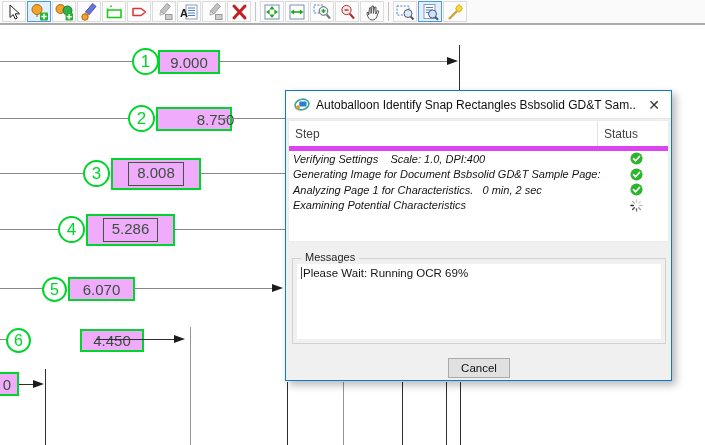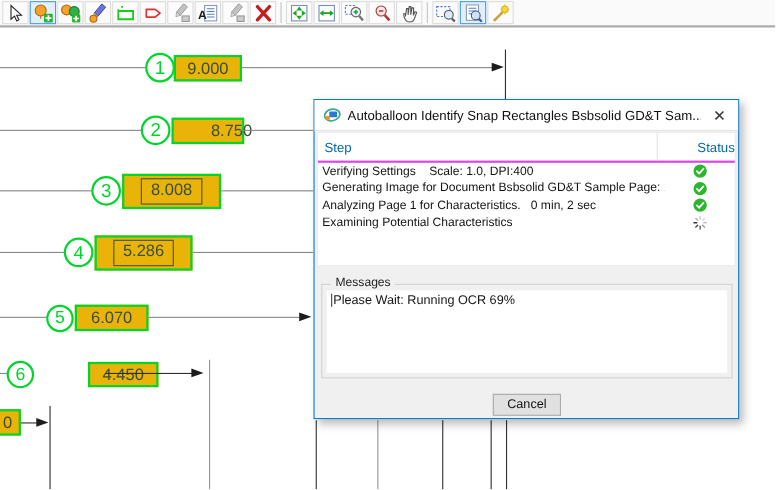--- a/index.html
+++ b/index.html
@@ -19,39 +19,39 @@
   .hline.dark{background:#2e2e2e;}
   .vline{position:absolute;width:1px;background:#2e2e2e;}
   .vline.gray{background:#969696;}
   .arrow-r{position:absolute;width:0;height:0;border-left:11px solid #1c1c1c;
            border-top:4px solid transparent;border-bottom:4px solid transparent;}
 
   .bcircle{position:absolute;width:27px;height:27px;border:2px solid #00d52c;border-radius:50%;
            color:#00d52c;font-size:17px;line-height:1;display:flex;align-items:center;justify-content:center;
            background:transparent;box-sizing:border-box;}
   .bcircle.small{width:25px;height:25px;font-size:16px;}
-  .bval{position:absolute;background:#eab308;border:2px solid #00d52c;color:#3a4f3a;
+  .bval{position:absolute;background:#f0abfc;border:2px solid #00d52c;color:#3a4f3a;
         display:flex;align-items:center;justify-content:center;font-size:15px;box-sizing:border-box;}
   .bval .frame{border:1px solid #44563f;padding:2px 8px 3px 8px;font-size:15px;line-height:1.1;}
 
   
   .dialog{position:absolute;left:285px;top:90px;width:387px;height:291px;background:#f0f0f0;
           border:1px solid #0a7ad4;box-sizing:border-box;box-shadow:4px 4px 8px rgba(0,0,0,0.28);z-index:5;}
   .dtitle{height:28px;background:#ffffff;display:flex;align-items:center;padding:0 6px 0 8px;gap:6px;
           border-bottom:1px solid #e3e3e3;box-sizing:border-box;}
   .dtitle .ttext{font-size:12px;color:#101010;white-space:nowrap;overflow:hidden;flex:1;}
   .dclose{font-size:14px;color:#333;width:22px;height:22px;display:flex;align-items:center;justify-content:center;}
 
   .dtable{position:absolute;left:2px;top:29px;width:381px;height:122px;background:#fff;
           border:1px solid #ececec;box-sizing:border-box;}
-  .dth{display:flex;height:25px;align-items:center;font-size:12px;color:#0369a1;border-bottom:2px solid #d946ef;text-align:right;}
+  .dth{display:flex;height:25px;align-items:center;font-size:12px;color:#404040;border-bottom:5px solid #d946ef;}
   .dth .c1{flex:1;height:100%;display:flex;align-items:center;padding-left:6px;border-right:1px solid #e3e3e3;box-sizing:border-box;}
   .dth .c2{width:64px;padding-left:6px;}
   .drow{display:flex;height:15.5px;align-items:center;font-size:11px;color:#141414;}
-  .drow .step{flex:1;padding-left:4px;white-space:pre;overflow:hidden;}
+  .drow .step{flex:1;padding-left:4px;white-space:pre;overflow:hidden;font-style:italic;}
   .drow .st{width:64px;display:flex;justify-content:center;align-items:center;}
 
   .mgroup{position:absolute;left:6px;top:167px;width:374px;height:86px;border:1px solid #d2d2d2;box-sizing:border-box;}
   .mlabel{position:absolute;top:-8px;left:8px;background:#f0f0f0;font-size:11px;color:#1c1c1c;padding:0 4px;}
   .mtext{position:absolute;left:4px;top:5px;right:4px;bottom:4px;background:#fff;font-size:11.5px;
          color:#141414;padding:3px 4px;box-sizing:border-box;}
   .mtext::before{content:"";border-left:1px solid #444;margin-right:1px;}
 
   .cancel{position:absolute;left:162px;top:267px;width:62px;height:20px;background:#e1e1e1;
           border:1px solid #aaaaaa;font-size:11.5px;color:#111;display:flex;align-items:center;justify-content:center;box-sizing:border-box;}
@@ -204,21 +204,21 @@
       <span>9.000</span>
     </div>
   <div class="hline" style="left:220px;top:61px;width:228px;"></div>
   <div class="arrow-r" style="left:447px;top:57px;"></div>
   <div class="vline" style="left:459px;top:45px;height:45px;"></div>
 
   <div class="hline" style="left:0;top:118px;width:129px;"></div>
   <div class="bcircle" style="left:128px;top:105px;">
       <span>2</span>
     </div>
-  <div class="bval" style="left:156px;top:107px;width:66px;height:24px;padding-left:43px;">
+  <div class="bval" style="left:156px;top:107px;width:76px;height:24px;padding-left:43px;">
       <span>8.750</span>
     </div>
   <div class="hline" style="left:218px;top:118px;width:67px;"></div>
 
   <div class="hline" style="left:0;top:173px;width:84px;"></div>
   <div class="bcircle" style="left:83px;top:160px;">
       <span>3</span>
     </div>
   <div class="bval" style="left:111px;top:158px;width:90px;height:32px;">
       <span class="frame">8.008</span>

